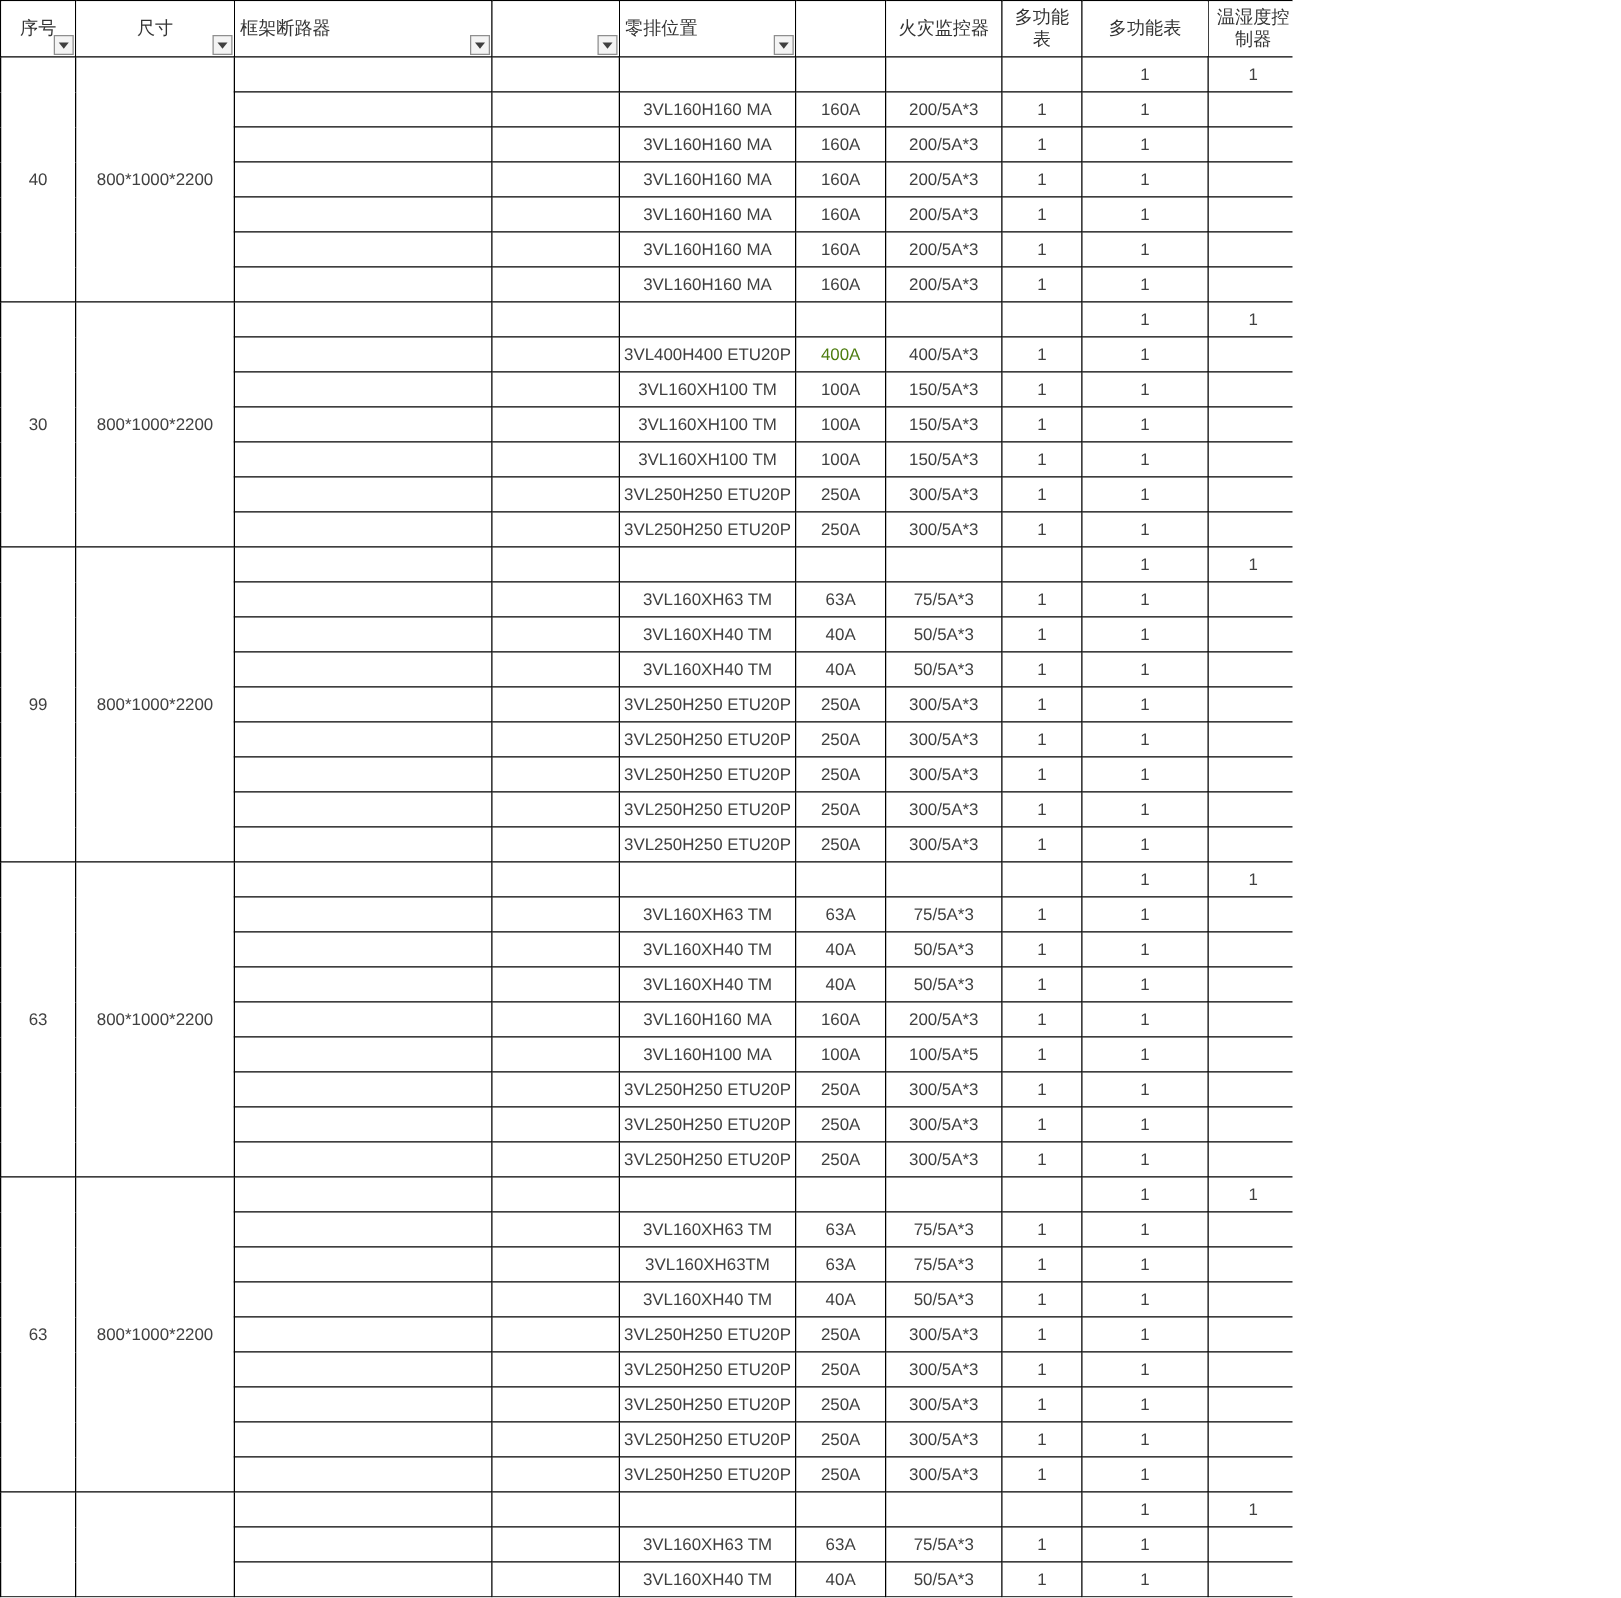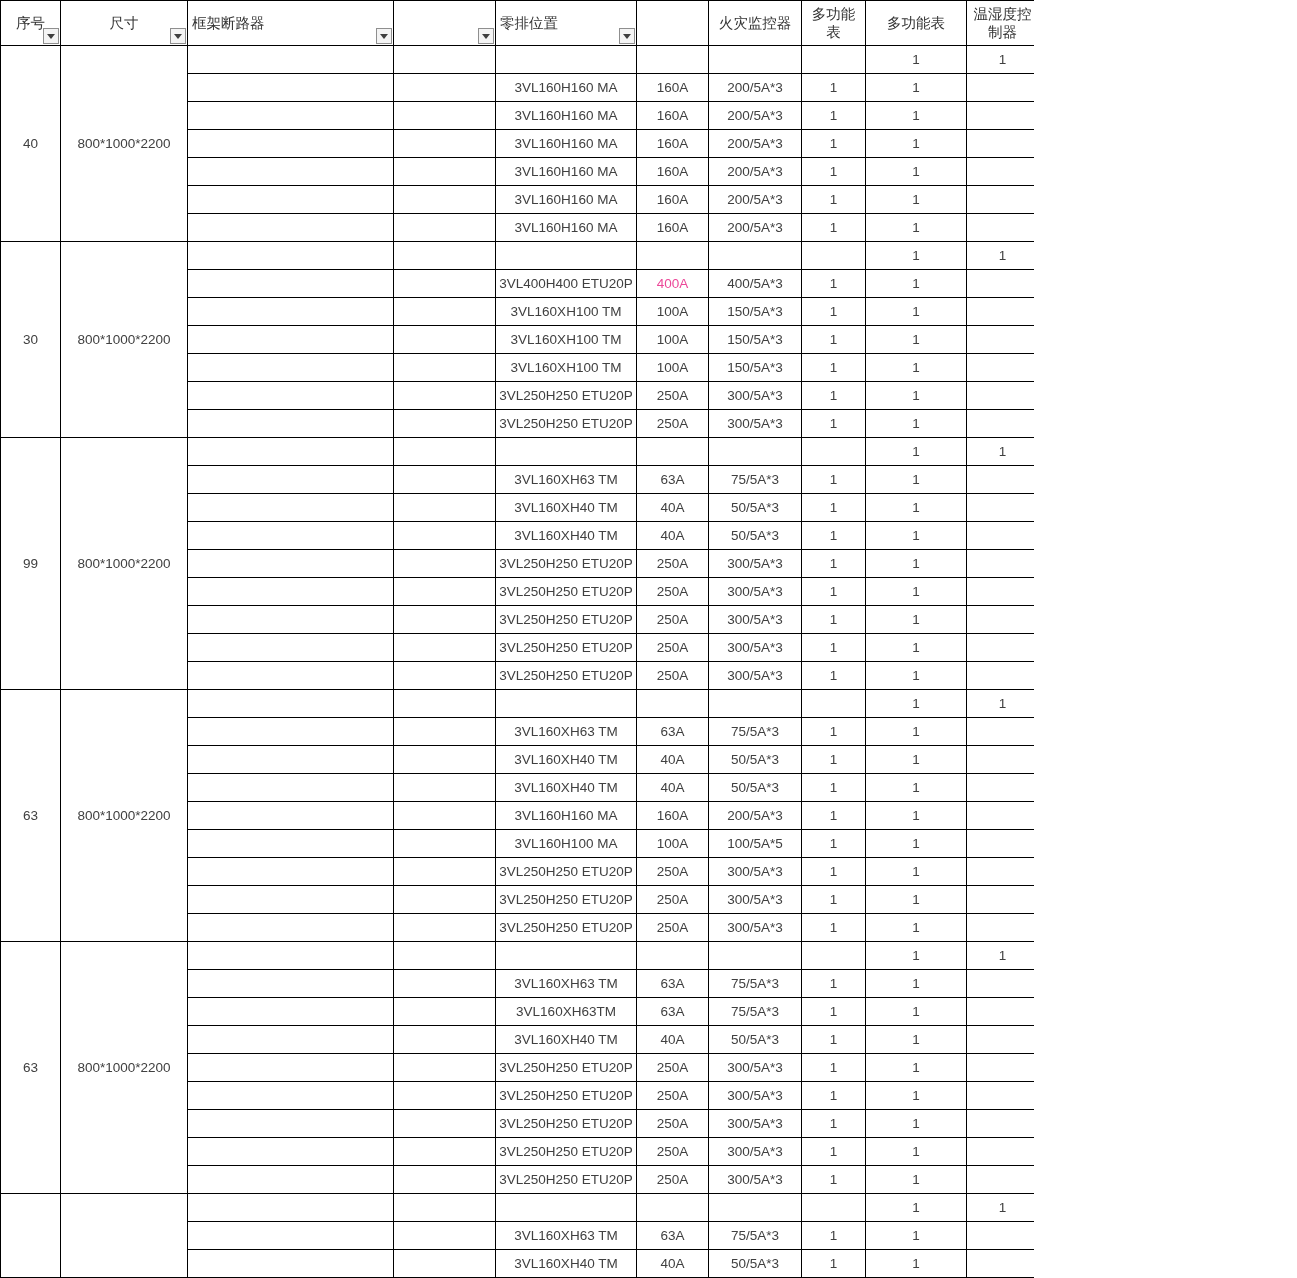--- a/index.html
+++ b/index.html
@@ -200,21 +200,21 @@
           <td></td>
           <td>1</td>
           <td>1</td>
           <td rowspan="7">下</td>
           <td></td>
         </tr>
         <tr>
           <td></td>
           <td></td>
           <td>3VL400H400 ETU20P</td>
-          <td style="color: #ec4899;">400A</td>
+          <td style="color: #4d7c0f;">400A</td>
           <td>400/5A*3</td>
           <td>1</td>
           <td>1</td>
           <td></td>
           <td></td>
         </tr>
         <tr>
           <td></td>
           <td></td>
           <td>3VL160XH100 TM</td>

